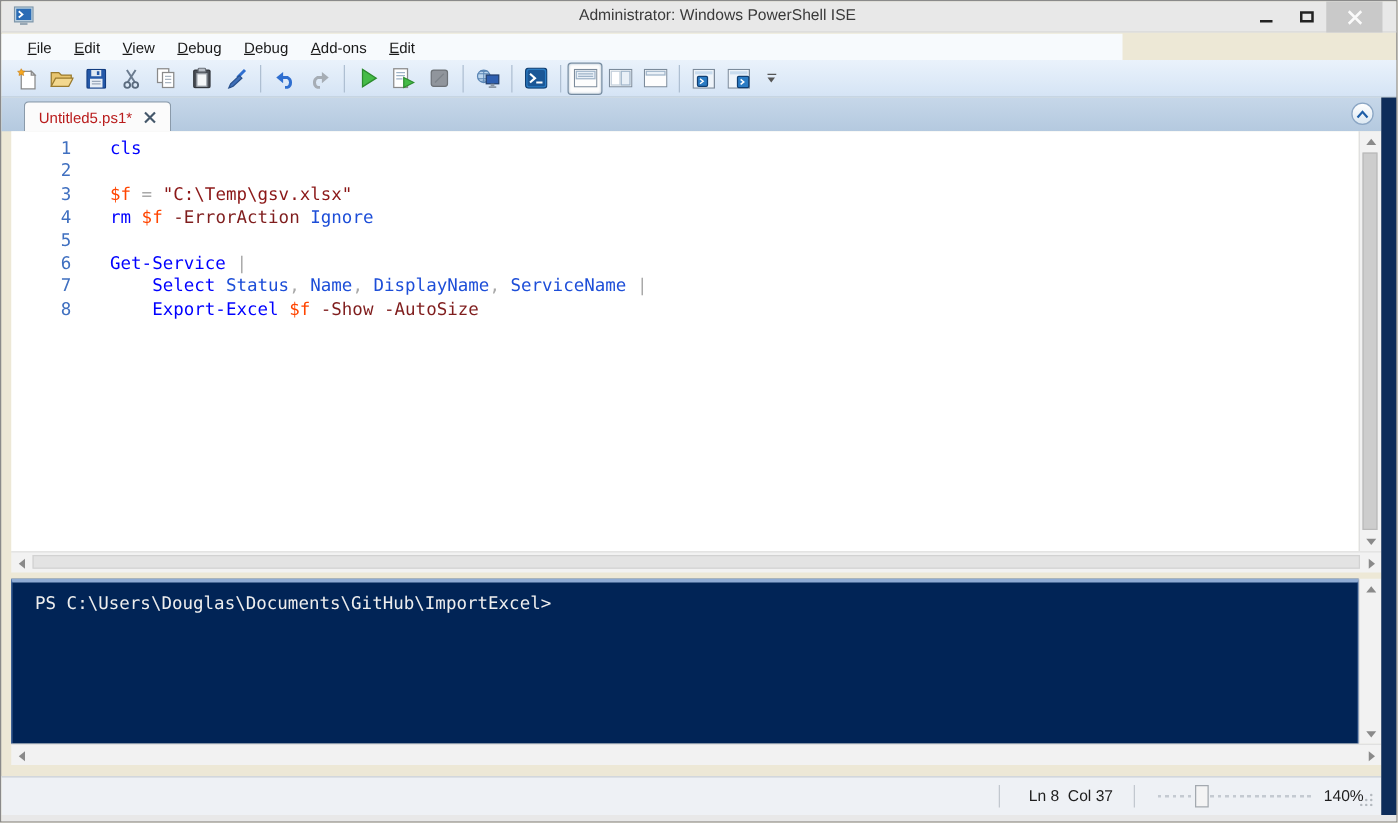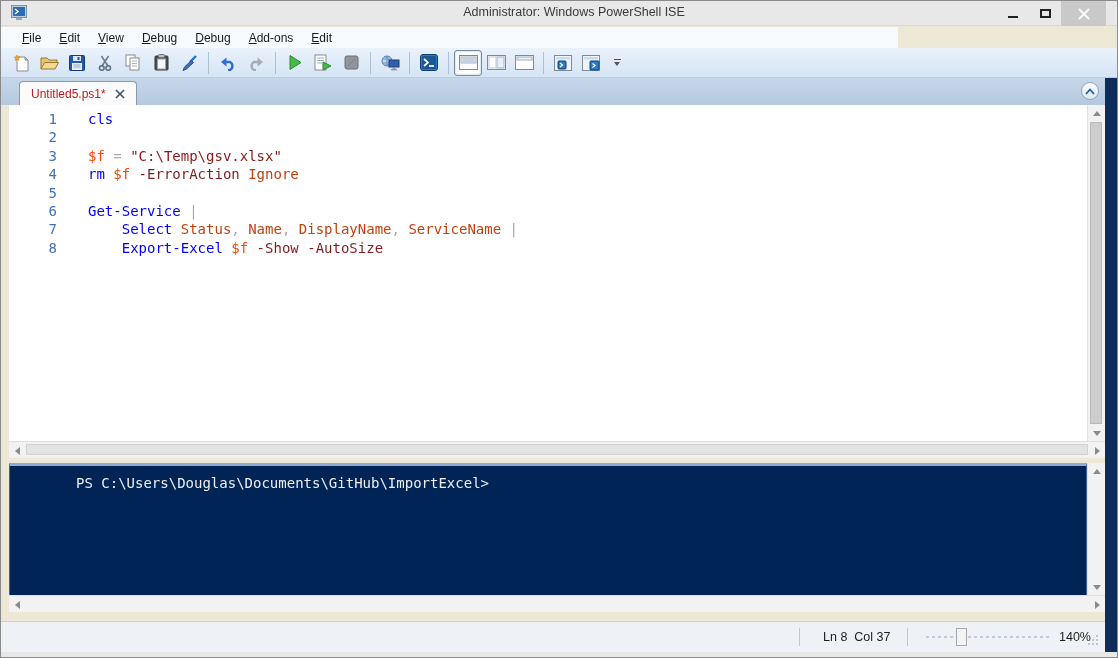--- a/index.html
+++ b/index.html
@@ -36,42 +36,42 @@
   .tab { position:absolute; left:18px; top:3px; height:24px; background:#fbfbfb; border:1px solid #8a9aaa; border-bottom:none; border-radius:4px 4px 0 0; display:flex; align-items:center; gap:9px; padding:0 11px; font-size:12px; color:#b91c1c; }
   .collapse-btn { position:absolute; left:1080px; top:4px; width:18px; height:18px; border-radius:50%; background:linear-gradient(#ffffff,#dce8f2); border:1px solid #8ba6c4; display:flex; align-items:center; justify-content:center; }
 
   
   .editor { position:absolute; left:8px; top:104px; width:1078px; height:336px; background:#ffffff; overflow:hidden; font-family:"DejaVu Sans Mono","Liberation Mono",monospace; font-size:14px; cursor:text; }
   .code-lines { padding-top:5px; }
   .code-line { display:flex; line-height:18.4px; white-space:pre; }
   .line-num { width:48px; text-align:right; color:#4070c0; flex:none; }
   .line-code { margin-left:31px; }
   .tok-cmd { color:#0000ff; } .tok-var { color:#ff4500; } .tok-str { color:#8b1717; }
-  .tok-param { color:#7f1d1d; } .tok-arg { color:#c2410c; } .tok-op { color:#a9a9a9; } .tok-plain { color:#000; }
+  .tok-param { color:#7f1d1d; } .tok-arg { color:#1d4ed8; } .tok-op { color:#a9a9a9; } .tok-plain { color:#000; }
 
   
   .vscroll { position:absolute; width:18px; background:#f2f2f2; border-left:1px solid #e0e0e0; }
   .ed-vscroll { left:1086px; top:104px; height:336px; }
   .con-vscroll { left:1086px; top:462px; height:132px; }
   .hscroll { position:absolute; height:17px; background:#f2f2f2; border-top:1px solid #e0e0e0; }
   .ed-hscroll { left:8px; top:440px; width:1096px; }
   .con-hscroll { left:8px; top:594px; width:1096px; }
   .sb-arrow { position:absolute; display:flex; align-items:center; justify-content:center; }
   .sb-arrow.v { width:18px; height:16px; left:0; }
   .sb-arrow.h { width:16px; height:17px; top:0; }
   .v-thumb { position:absolute; left:2px; right:3px; top:17px; bottom:17px; background:#cdcdcd; border:1px solid #bababa; }
   .h-thumb { position:absolute; top:2px; bottom:3px; left:17px; right:17px; background:#e3e3e3; border:1px solid #d2d2d2; }
   .tri-up { width:0; height:0; border-left:4px solid transparent; border-right:4px solid transparent; border-bottom:5px solid #8a8a8a; }
   .tri-dn { width:0; height:0; border-left:4px solid transparent; border-right:4px solid transparent; border-top:5px solid #8a8a8a; }
   .tri-lf { width:0; height:0; border-top:4px solid transparent; border-bottom:4px solid transparent; border-right:5px solid #8a8a8a; }
   .tri-rt { width:0; height:0; border-top:4px solid transparent; border-bottom:4px solid transparent; border-left:5px solid #8a8a8a; }
 
   
   .console { position:absolute; left:8px; top:462px; width:1078px; height:132px; background:#012456; border-top:3px solid #8fabd3; border-left:1px solid #41659c; border-right:1px solid #41659c; font-family:"DejaVu Sans Mono","Liberation Mono",monospace; font-size:14px; color:#eeeeee; cursor:text; }
-  .console-line { padding:9px 0 0 18px; white-space:pre;margin-left:48px; }
+  .console-line { padding:9px 0 0 18px; white-space:pre; }
 
   
   .statusbar { position:absolute; left:0; top:620px; width:1104px; height:31px; background:#eef1f5; border-top:1px solid #c9cfd6; }
   .sb-sep { position:absolute; top:6px; width:1px; height:18px; background:#c2c8cf; }
   .sb-pos { position:absolute; left:822px; top:8px; font-size:12.5px; color:#1e1e1e; white-space:pre; }
   .zoom-track { position:absolute; left:925px; top:14px; width:126px; height:2px; background:repeating-linear-gradient(90deg,#c4cad1 0 3px,transparent 3px 6px); }
   .zoom-thumb { position:absolute; left:955px; top:6px; width:11px; height:18px; background:#f4f4f4; border:1px solid #a3a9af; }
   .zoom-label { position:absolute; left:1058px; top:8px; font-size:12.5px; color:#1e1e1e; }
   .resize-grip { position:absolute; left:1087px; top:12px; }
 

